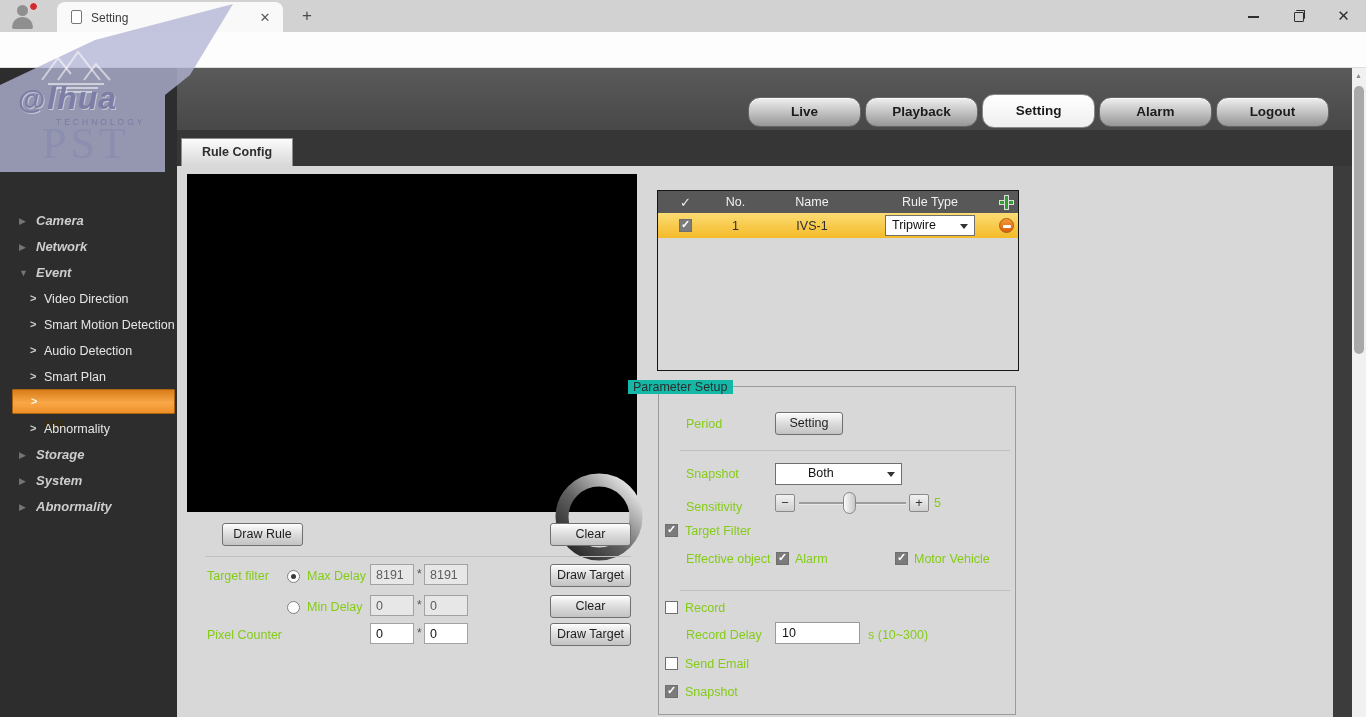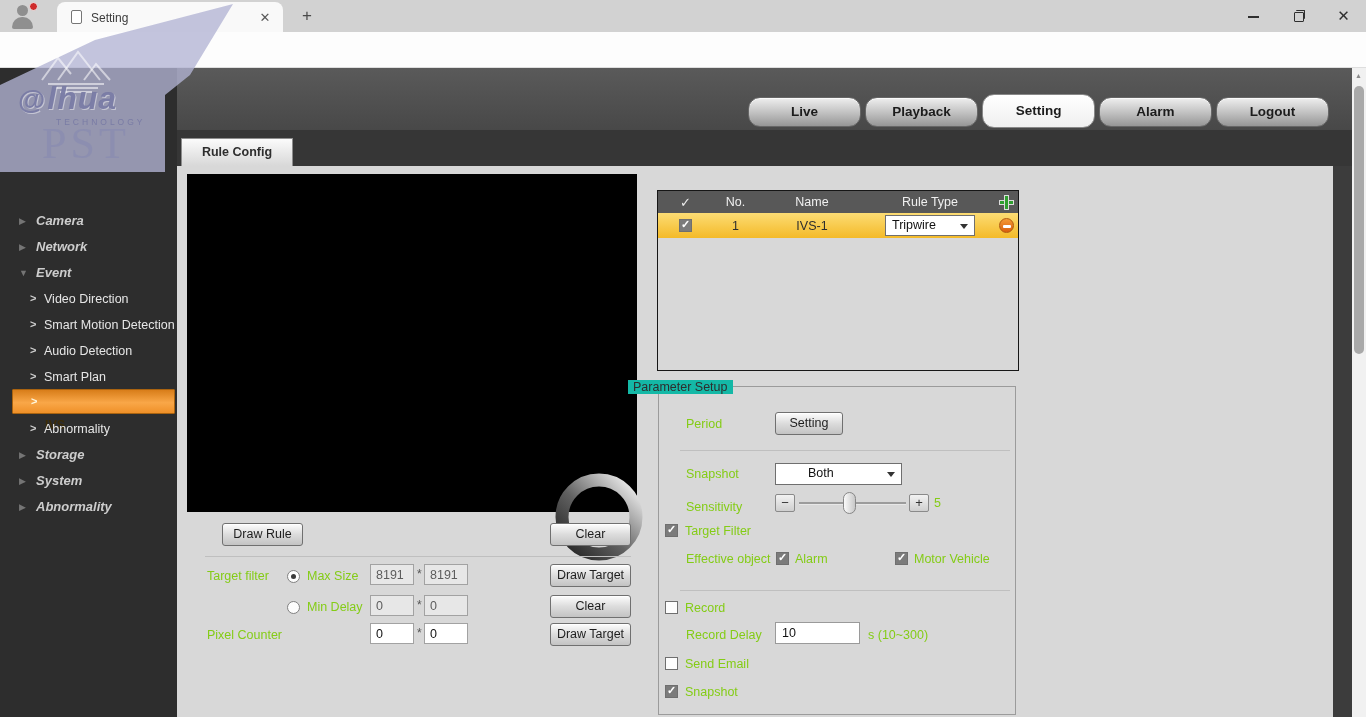--- a/index.html
+++ b/index.html
@@ -245,21 +245,21 @@
       <circle cx="46" cy="46" r="37" fill="none" stroke="url(#rg)" stroke-width="13"></circle>
     </svg>
   </div>
 
   <div class="btn btn-std" style="left:187px; top:523px;margin-left:35px;">Draw Rule</div>
   <div class="btn btn-std" style="left:550px; top:523px;">Clear</div>
   <div class="divider" style="left:205px; top:556px; width:426px;"></div>
 
   <div class="flabel" style="left:207px; top:569px;">Target filter</div>
   <div class="radio sel" style="left:287px; top:570px;"></div>
-  <div class="flabel" style="left:307px; top:569px;">Max Size</div>
+  <div class="flabel" style="left:307px; top:569px;">Max Delay</div>
   <input class="sizebox" style="left: 370px; top: 564px;" readonly="" value="8191">
   <div class="star" style="left:417px; top:567px;">*</div>
   <input class="sizebox" style="left: 424px; top: 564px;" readonly="" value="8191">
   <div class="btn btn-std" style="left:550px; top:564px;">Draw Target</div>
 
   <div class="radio" style="left:287px; top:601px;"></div>
   <div class="flabel" style="left:307px; top:600px;">Min Delay</div>
   <input class="sizebox" style="left: 370px; top: 595px;" readonly="" value="0">
   <div class="star" style="left:417px; top:598px;">*</div>
   <input class="sizebox" style="left: 424px; top: 595px;" readonly="" value="0">

